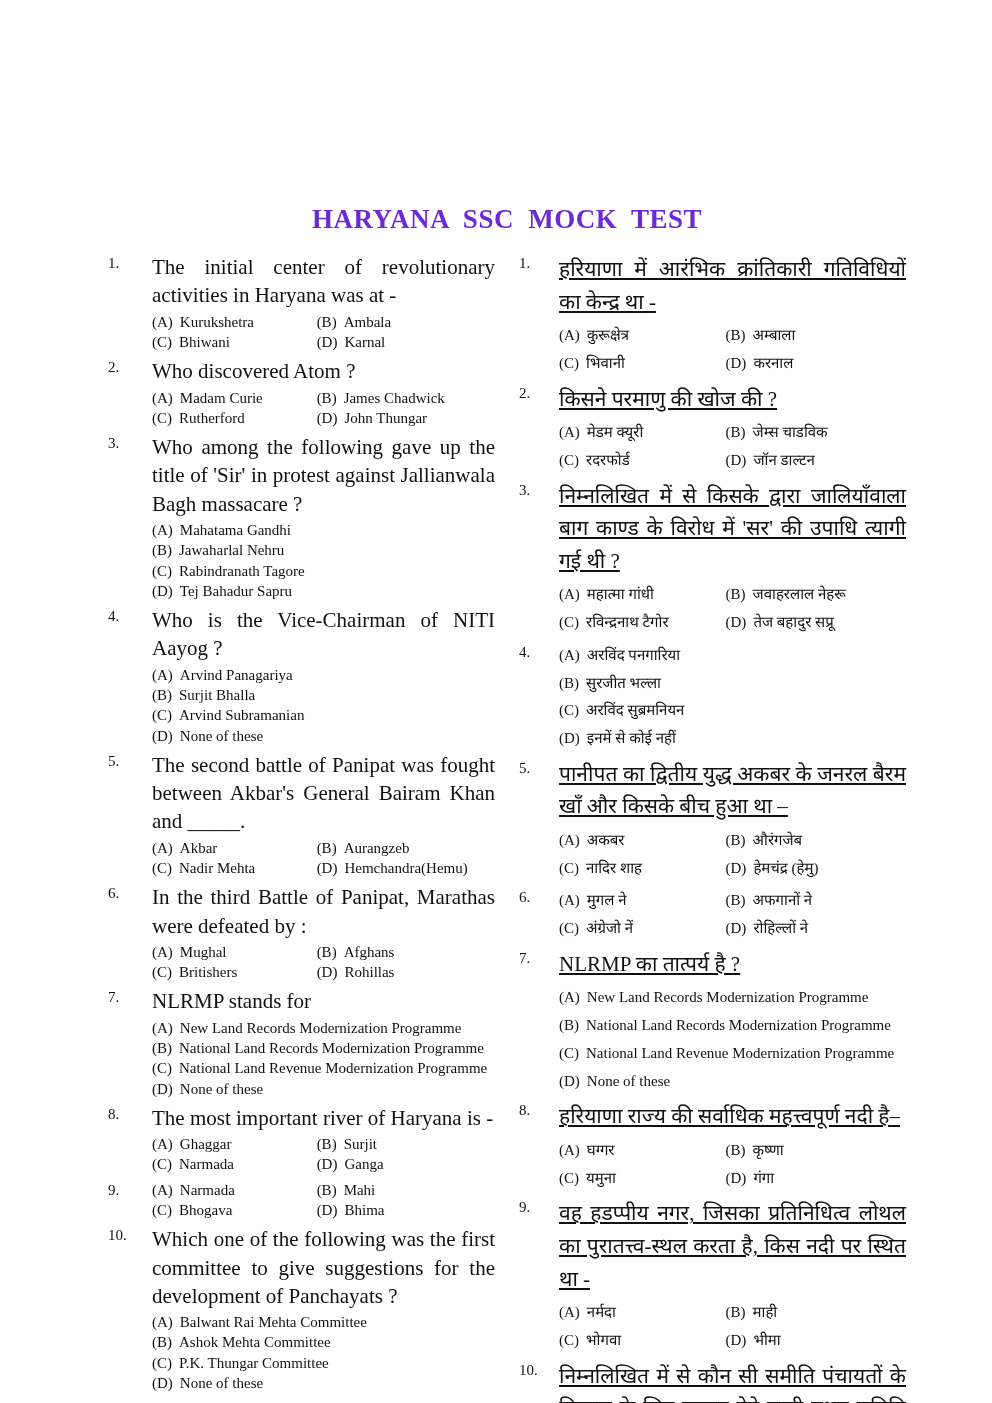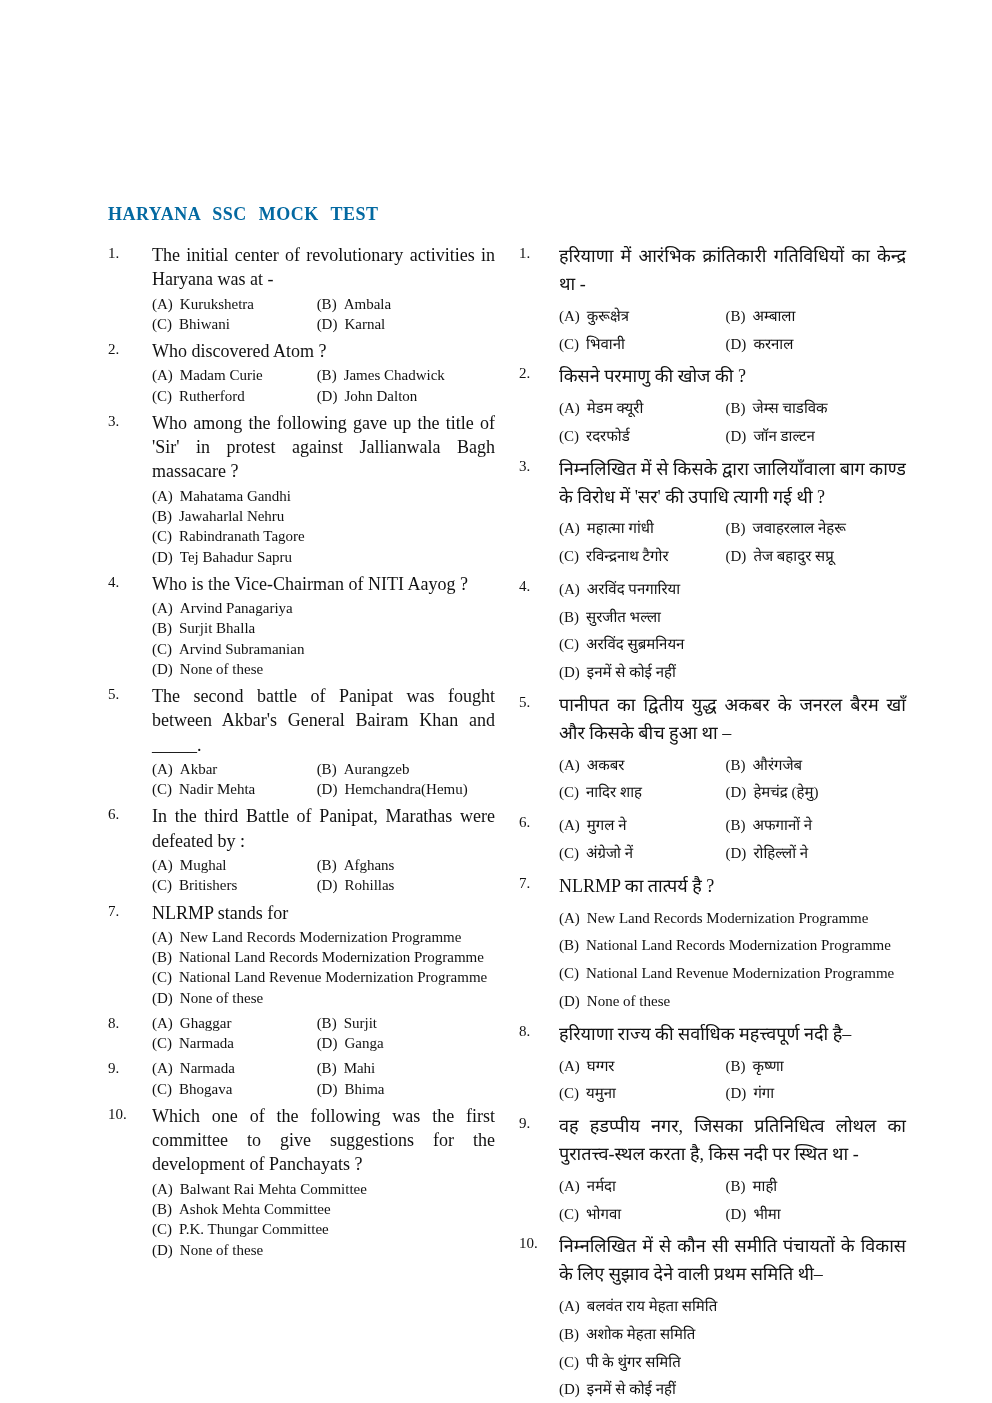--- a/index.html
+++ b/index.html
@@ -12,40 +12,41 @@
   }
   .page {
     width: 992px;
     min-height: 1403px;
     box-sizing: border-box;
     padding: 204px 86px 60px 108px;
     background: #ffffff;
   }
   .page-title {
     margin: 0 0 18px 0;
-    font-size: 18px;
+    text-align: center;
+    font-size: 27px;
     font-weight: bold;
     letter-spacing: 0.5px;
     word-spacing: 7px;
-    color: #0369a1;
+    color: #6d28d9;
   }
   .columns { display: flex; gap: 24px; align-items: flex-start; }
   .col { flex: 1 1 0; min-width: 0; }
 
   .q { display: flex; margin-bottom: 5px; }
   .qnum { flex: none; width: 44px; font-size: 15px; line-height: 1.35; }
   .col-hindi .qnum { width: 40px; }
   .qbody { flex: 1 1 auto; min-width: 0; }
   .qtext {
-    font-size: 18px;
+    font-size: 21px;
     line-height: 1.35;
     text-align: justify;
     margin-bottom: 2px;
   }
-  .col-hindi .qtext { line-height: 1.55; margin-bottom: 4px; }
+  .col-hindi .qtext { line-height: 1.55; margin-bottom: 4px; text-decoration: underline; }
 
   .opts.two {
     display: grid;
     grid-template-columns: 48% 52%;
   }
   .opt { display: flex; font-size: 15px; line-height: 1.35; }
   .col-hindi .opt { padding: 3px 0; line-height: 1.45; }
   .olabel { flex: none; margin-right: 7px; white-space: nowrap; }
   .otext { text-align: justify; }
 </style>
@@ -92,21 +93,21 @@
               <div class="opt">
                 <span class="olabel">(B)</span>
                 <span class="otext">James Chadwick</span>
               </div>
               <div class="opt">
                 <span class="olabel">(C)</span>
                 <span class="otext">Rutherford</span>
               </div>
               <div class="opt">
                 <span class="olabel">(D)</span>
-                <span class="otext">John Dalton</span>
+                <span class="otext">John Thungar</span>
               </div>
             </div>
           </div>
         </div>
         <div class="q">
           <div class="qnum">3.</div>
           <div class="qbody">
             <div class="qtext">Who among the following gave up the title of 'Sir' in protest against Jallianwala Bagh massacare ?</div>
             <div class="opts one">
               <div class="opt">
@@ -220,20 +221,21 @@
               <div class="opt">
                 <span class="olabel">(D)</span>
                 <span class="otext">None of these</span>
               </div>
             </div>
           </div>
         </div>
         <div class="q">
           <div class="qnum">8.</div>
           <div class="qbody">
+            <div class="qtext">The most important river of Haryana is -</div>
             <div class="opts two">
               <div class="opt">
                 <span class="olabel">(A)</span>
                 <span class="otext">Ghaggar</span>
               </div>
               <div class="opt">
                 <span class="olabel">(B)</span>
                 <span class="otext">Surjit</span>
               </div>
               <div class="opt">

